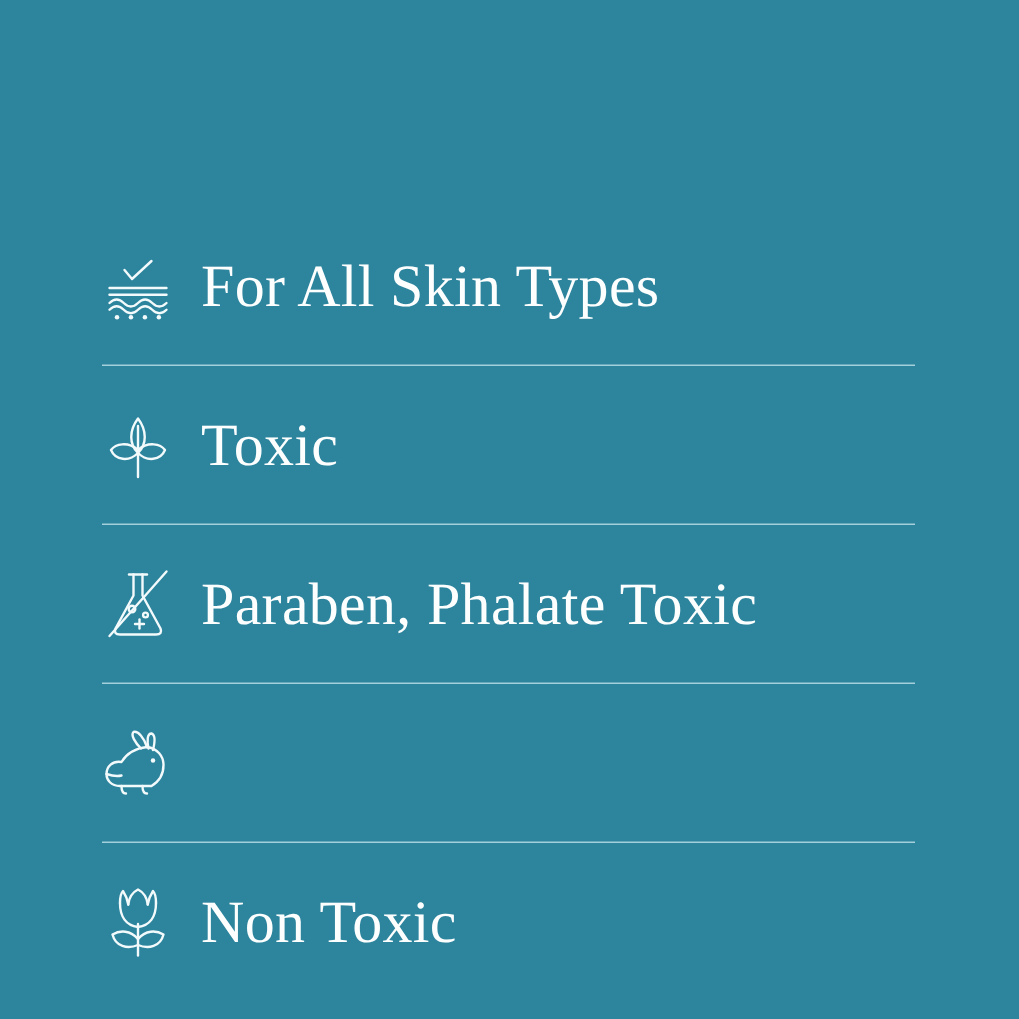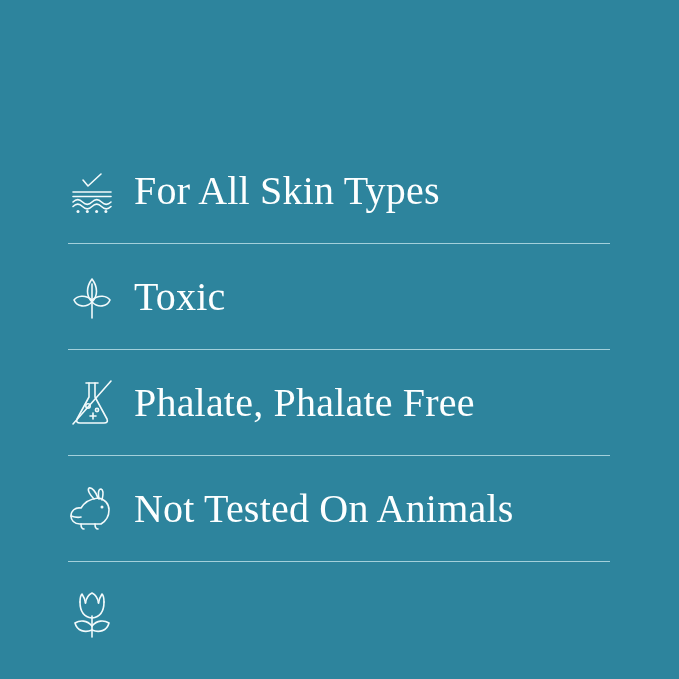--- a/index.html
+++ b/index.html
@@ -133,49 +133,49 @@
         <svg width="42" height="48" viewBox="0 0 42 48">
           <line x1="15" y1="4" x2="27" y2="4"></line>
           <path d="M18 4 L18 18 L6 40 Q4.5 44 9 44 L33 44 Q37.5 44 36 40 L24 18 L24 4"></path>
           <circle cx="17" cy="27" r="2.2"></circle>
           <circle cx="26" cy="31" r="1.6"></circle>
           <line x1="19" y1="37" x2="25" y2="37"></line>
           <line x1="22" y1="34" x2="22" y2="40"></line>
           <line x1="2" y1="45" x2="40" y2="2"></line>
         </svg>
       </span>
-      <span class="feature-label">Phalate, Phalate Free</span>
+      <span class="feature-label">Paraben, Phalate Toxic</span>
       <span class="feature-divider"></span>
     </li>
 
     <li class="feature-row">
       <span class="feature-icon">
         <svg width="46" height="46" viewBox="0 0 46 46">
           <path d="M25 13 C21 9 18 4 20 2 C23 1 27 6 29 12"></path>
           <path d="M30 13 C29 8 29 3 32 3 C35 4 34 10 33 14"></path>
           <path d="M29 12 C36 13 40 18 40 24 C40 30 37 35 32 38 L11 38 C5 38 2 34 2 30 C2 25 6 21 12 22 C15 17 20 13 29 12 Z"></path>
           <circle class="dot" cx="33" cy="21" r="1.5"></circle>
           <path d="M12 38 C12 41 13 43 15 43"></path>
           <path d="M26 38 C26 41 27 43 29 43"></path>
           <path d="M2 30 C5 31 8 32 12 31"></path>
         </svg>
       </span>
-      <span class="feature-label">Not Tested On Animals</span>
       <span class="feature-divider"></span>
     </li>
 
     <li class="feature-row">
       <span class="feature-icon">
         <svg width="42" height="48" viewBox="0 0 42 48">
           <path d="M9 11 C9 7 10 4 11 3 C13 6 14 9 14.5 12"></path>
           <path d="M14.5 12 C15 8 17 4 21 2 C25 4 27 8 27.5 12"></path>
           <path d="M27.5 12 C28 9 29 6 31 3 C32 4 33 7 33 11"></path>
           <path d="M9 11 C9 20 13 26 21 27 C29 26 33 20 33 11"></path>
           <line x1="21" y1="25" x2="21" y2="46"></line>
           <path d="M21 35 C16 29 9 29 4 32 C6 40 14 42 21 39"></path>
           <path d="M21 35 C26 29 33 29 38 32 C36 40 28 42 21 39"></path>
         </svg>
       </span>
+      <span class="feature-label">Non Toxic</span>
 
     </li>
 
   </ul>
 </div>
 
 </body></html>

